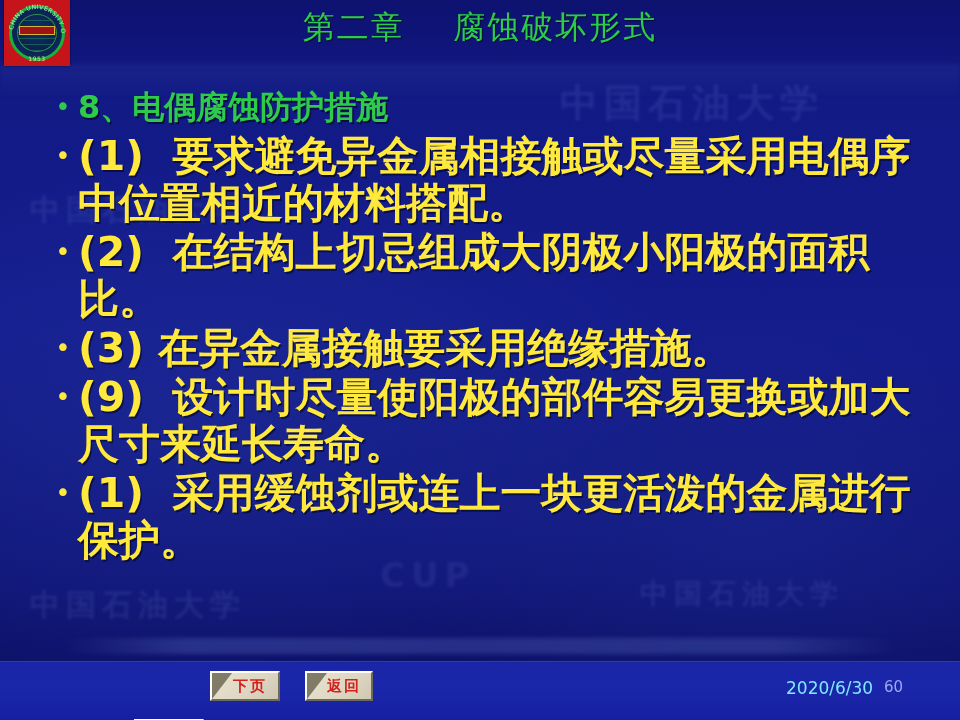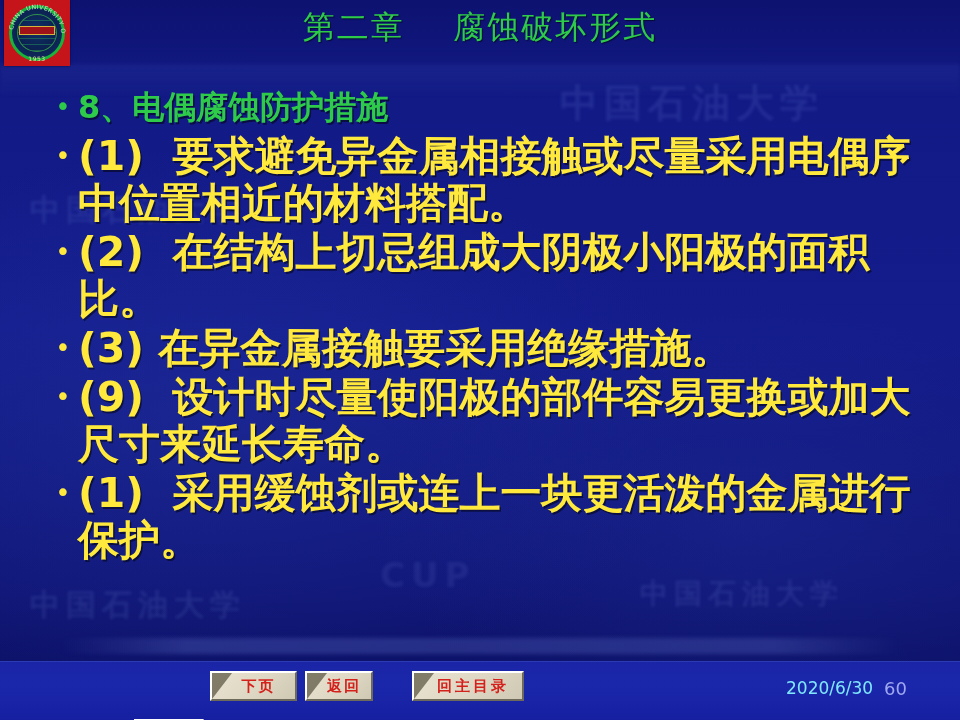--- a/index.html
+++ b/index.html
@@ -191,38 +191,38 @@
   .navbtn .lbl {
     position: relative;
     color: #d4211c;
     font-family: "DejaVu Sans", "Liberation Sans", sans-serif;
     font-weight: bold;
     font-size: 15px;
     letter-spacing: 2px;
     padding-left: 10px;
   }
   #nav0 { left: 134px; width: 70px; margin-top: 48px; }
-  #nav1 { left: 210px; width: 87px; }
+  #nav1 { left: 210px; width: 70px; }
   #nav2 { left: 305px; width: 68px; text-align: center; }
   #nav3 { left: 412px; width: 112px; }
   #nav3 .lbl { letter-spacing: 3px; }
 
   .date {
     position: absolute;
     left: 786px; top: 16px;
     color: #7fe8ff;
     font-size: 17px;
     font-family: "DejaVu Sans", "Liberation Sans", sans-serif;
     letter-spacing: 0px;
   }
   .pageno {
     position: absolute;
     left: 884px; top: 16px;
     color: #9fa7f0;
-    font-size: 18px;
+    font-size: 15px;
     font-family: "DejaVu Sans", "Liberation Sans", sans-serif;
   }
 </style>
 </head>
 <body>
 
 <div class="slide">
 
   <div class="wm-band-top"></div>
   <div class="wm-text wm-a">中国石油大学</div>
@@ -291,22 +291,18 @@
     <div class="navbtn" id="nav1">
       <span class="corner"></span>
       <span class="lbl">下页</span>
     </div>
 
     <div class="navbtn" id="nav2">
       <span class="corner"></span>
       <span class="lbl">返回</span>
     </div>
 
-    <div class="navbtn" id="nav3">
-      <span class="corner"></span>
-      <span class="lbl">回主目录</span>
-    </div>
 
     <div class="date">2020/6/30</div>
     <div class="pageno">60</div>
   </div>
 
 </div>
 
 </body></html>

